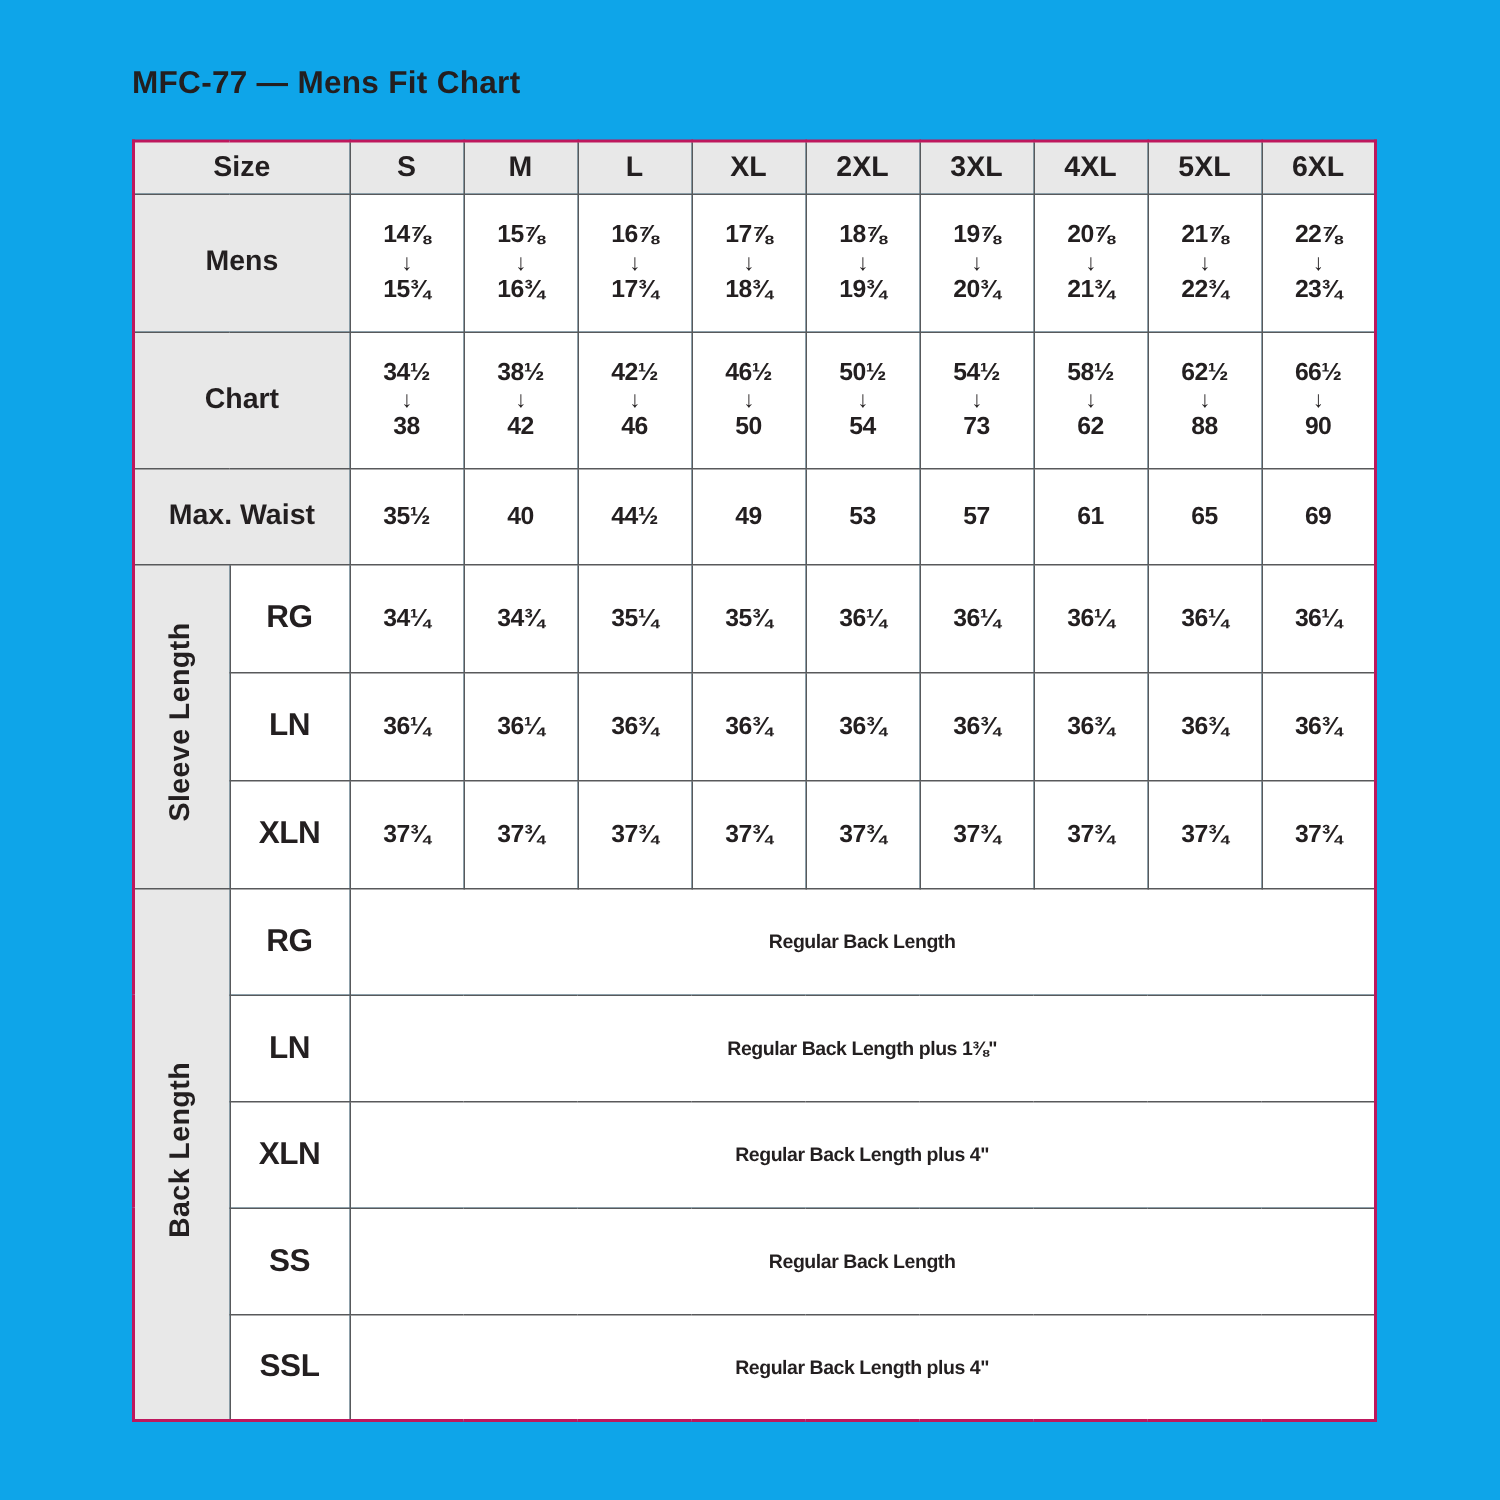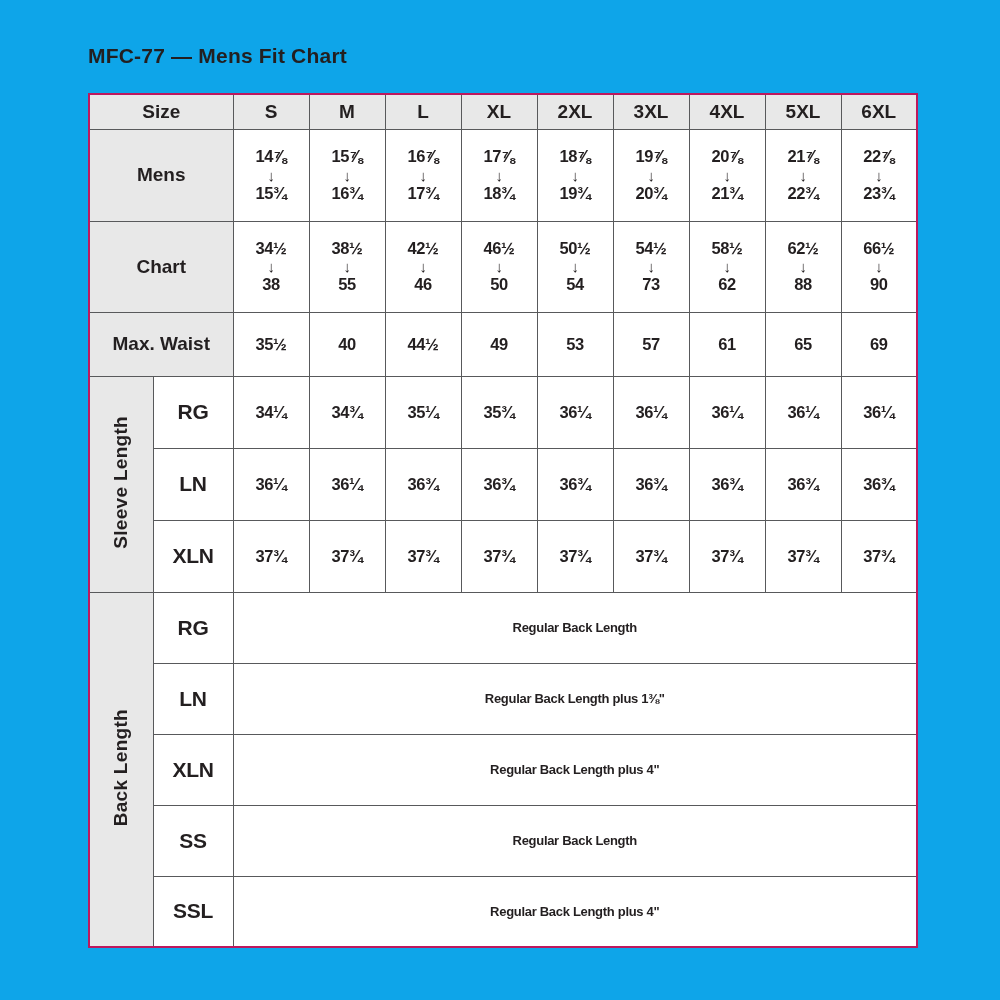--- a/index.html
+++ b/index.html
@@ -120,21 +120,21 @@
     <tr class="r-chest">
       <th class="gray" colspan="2">Chart</th>
       <td class="val range">
             <span class="v">34½</span>
             <span class="arrow">↓</span>
             <span class="v">38</span>
           </td>
       <td class="val range">
             <span class="v">38½</span>
             <span class="arrow">↓</span>
-            <span class="v">55</span>
+            <span class="v">42</span>
           </td>
       <td class="val range">
             <span class="v">42½</span>
             <span class="arrow">↓</span>
             <span class="v">46</span>
           </td>
       <td class="val range">
             <span class="v">46½</span>
             <span class="arrow">↓</span>
             <span class="v">50</span>

